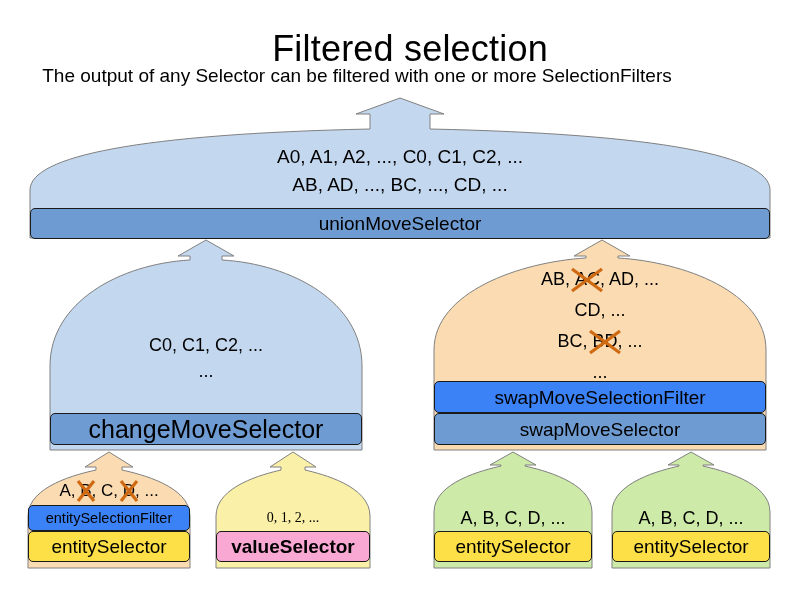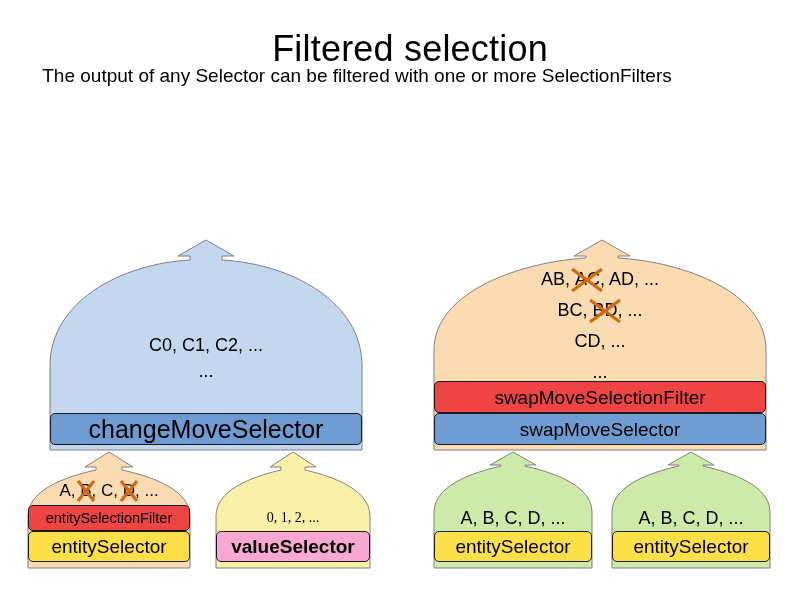--- a/index.html
+++ b/index.html
@@ -84,21 +84,21 @@
     border-radius: 5px;
     text-align: center;
     z-index: 4;
     line-height: 1;
     display: flex;
     align-items: center;
     justify-content: center;
     overflow: hidden;
   }
   .bar.blue   { background: #6e9bd1; }
-  .bar.orange { background: #ef4444; }
+  .bar.orange { background: #3b82f6; }
   .bar.green  { background: #fde047; }
   .bar.yellow { background: #f9a8d4; font-weight: bold; }
 
   
   .strike { position: relative; display: inline-block; }
   .strike svg {
     position: absolute;
     left: 50%;
     top: 50%;
     transform: translate(-50%, -50%);
@@ -112,20 +112,34 @@
   }
 </style>
 </head>
 <body>
 
 <div id="stage">
 
   <div class="title">Filtered selection</div>
   <div class="subtitle">The output of any Selector can be filtered with one or more SelectionFilters</div>
 
+  <div class="node" style="left:30px; top:98px; width:740px; height:142px;">
+    <svg class="flask" viewBox="0 0 740 142" preserveAspectRatio="none">
+      <path d="M 0,140 L 0,92 C 0,58 110,36 340,31
+               L 340,16 L 326,16 L 370,0 L 414,16 L 400,16 L 400,31
+               C 630,36 740,58 740,92 L 740,140 Z" fill="#c3d7ef"></path>
+    </svg>
+    <div class="contents" style="top:45px; font-size:19px; line-height:28px;">
+      <span class="line">A0, A1, A2, ..., C0, C1, C2, ...</span>
+      <span class="line">AB, AD, ..., BC, ..., CD, ...</span>
+    </div>
+    <div class="bar blue" style="top:110px; height:31px; font-size:19px;">
+      <span>unionMoveSelector</span>
+    </div>
+  </div>
 
   <div class="node" style="left:40px; top:240px; width:332px; height:212px;">
     <svg class="flask" viewBox="0 0 332 212" preserveAspectRatio="none">
       <path d="M 10,210 L 10,126 C 10,62 80,24 150,20
                L 150,16 L 138,16 L 166,0 L 194,16 L 182,16 L 182,20
                C 252,24 322,62 322,126 L 322,210 Z" fill="#c3d7ef"></path>
     </svg>
     <div class="contents" style="top:92px; font-size:18px; line-height:26px;">
       <span class="line">C0, C1, C2, ...</span>
       <span class="line">...</span>
@@ -141,27 +155,27 @@
                L 156,16 L 144,16 L 172,0 L 200,16 L 188,16 L 188,18
                C 254,22 336,52 336,110 L 336,210 Z" fill="#fbdcb2"></path>
     </svg>
     <div class="contents" style="top:24px; font-size:18px; line-height:31px;">
       <span class="line">
         <span>AB, </span><span class="strike"><span>AC</span><svg width="34" height="26" viewBox="0 0 34 26">
               <line x1="2" y1="2" x2="32" y2="24"></line>
               <line x1="32" y1="2" x2="2" y2="24"></line>
             </svg></span><span>, AD, ...</span>
       </span>
+      <span class="line">CD, ...</span>
       <span class="line">
         <span>BC, </span><span class="strike"><span>BD</span><svg width="34" height="26" viewBox="0 0 34 26">
               <line x1="2" y1="2" x2="32" y2="24"></line>
               <line x1="32" y1="2" x2="2" y2="24"></line>
             </svg></span><span>, ...</span>
       </span>
-      <span class="line">CD, ...</span>
       <span class="line">...</span>
     </div>
     <div class="bar orange" style="top:141px; left:4px; width:332px; height:32px; font-size:19px;">
       <span>swapMoveSelectionFilter</span>
     </div>
     <div class="bar blue" style="top:173px; left:4px; width:332px; height:32px; font-size:19px;">
       <span>swapMoveSelector</span>
     </div>
   </div>
 

